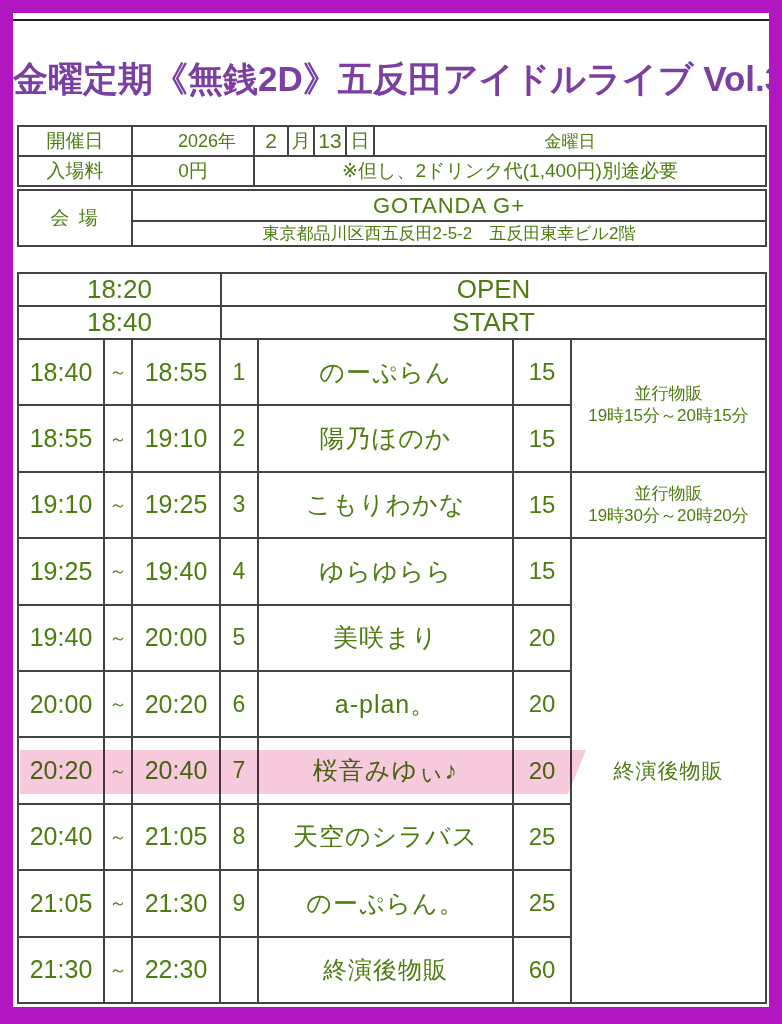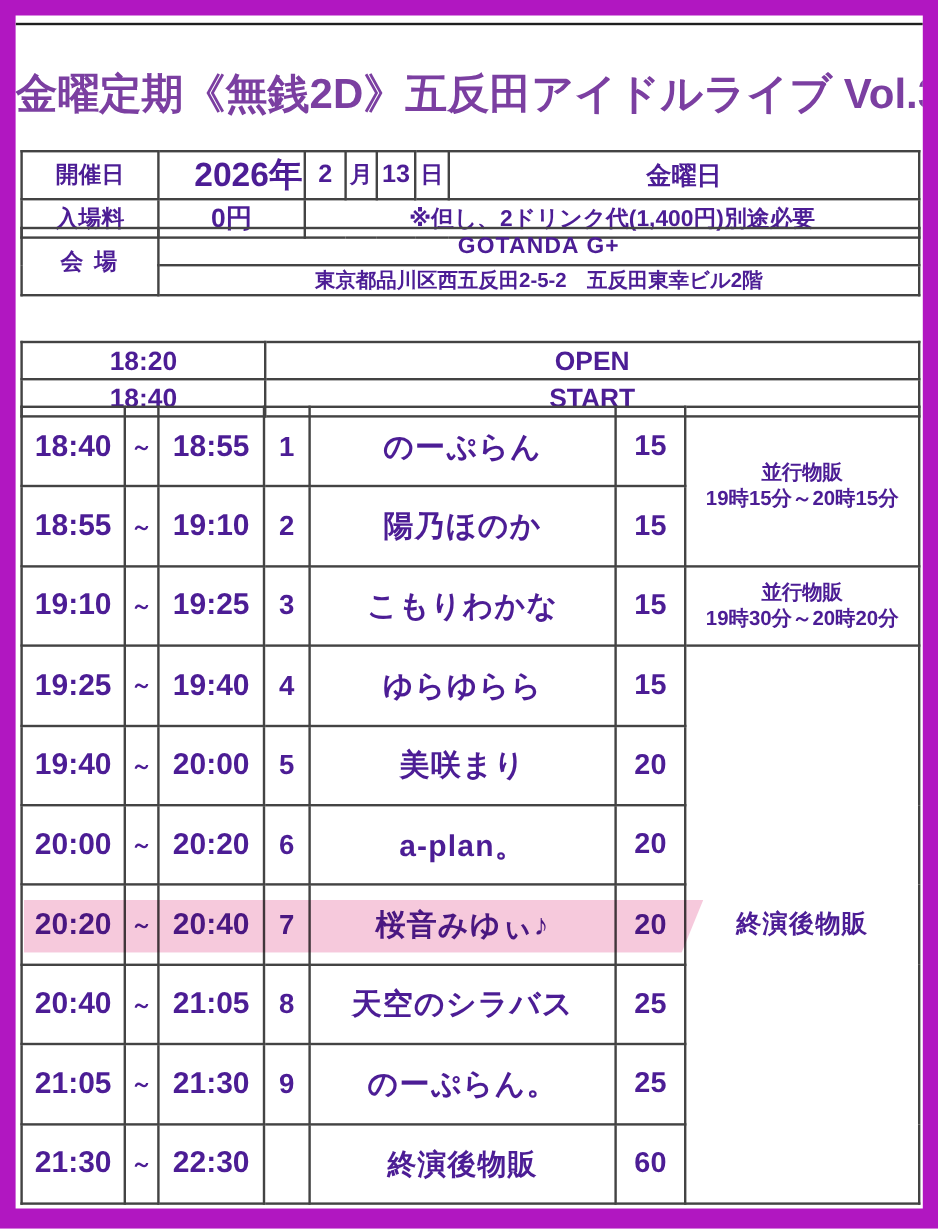--- a/index.html
+++ b/index.html
@@ -13,42 +13,42 @@
     font-family:"Liberation Sans","DejaVu Sans",sans-serif;
     overflow:hidden;
   }
   .abs{position:absolute;}
   .top-rule{top:6px;left:0;width:756px;height:2px;background:#1f1f1f;}
   .event-title{
     top:30px;left:0;width:756px;height:72px;line-height:72px;
     text-align:center;font-size:35px;font-weight:bold;color:#7b3fa1;
     white-space:nowrap;
   }
-  table{border-collapse:collapse;table-layout:fixed;color:#4c1d95;font-weight:bold;}
+  table{border-collapse:collapse;table-layout:fixed;color:#4d7c0f;font-weight:normal;}
   td{border:2px solid #434343;text-align:center;vertical-align:middle;padding:0;overflow:hidden;}
   .t1{top:112px;left:4px;width:748px;}
   .t1 tr{height:30px;}
   .t1 .lbl{font-size:19px;}
-  .t1 .year{font-size:28px;padding-left:28px;}
+  .t1 .year{font-size:18px;padding-left:28px;}
   .t1 .unit{font-size:19px;}
   .t1 .num{font-size:21px;}
-  .t1 .weekday{font-size:21px;}
-  .t1 .fee{font-size:22px;}
+  .t1 .weekday{font-size:17px;}
+  .t1 .fee{font-size:19px;}
   .t1 .feenote{font-size:19px;}
   .t2{top:176px;left:4px;width:748px;}
   .t2 .r1{height:31px;}
   .t2 .r2{height:15px;}
   .t2 .lbl{font-size:19px;letter-spacing:2px;}
-  .t2 .vname{font-size:19px;letter-spacing:1px;}
+  .t2 .vname{font-size:22px;letter-spacing:1px;}
   .t2 .vaddr{font-size:17px;}
   .band{
     top:238px;left:4px;width:748px;height:21px;line-height:21px;
     text-align:center;font-size:15px;font-weight:bold;color:#7b3fa1;letter-spacing:3px;
   }
-  .t3{top:271px;left:4px;width:748px;font-size:22px;}
+  .t3{top:259px;left:4px;width:748px;font-size:26px;}
   .t3 tr{height:31px;}
   .t4{top:325px;left:4px;width:748px;}
   .t4 tr{height:66.4px;}
   .c-st,.c-et{font-size:25px;}
   .c-tl{font-size:18px;}
   .c-no{font-size:23px;}
   .c-nm{font-size:25px;letter-spacing:1px;}
   .c-mn{font-size:24px;}
   .c-nt{font-size:17px;line-height:1.3;}
   .c-nt span{display:block;}

